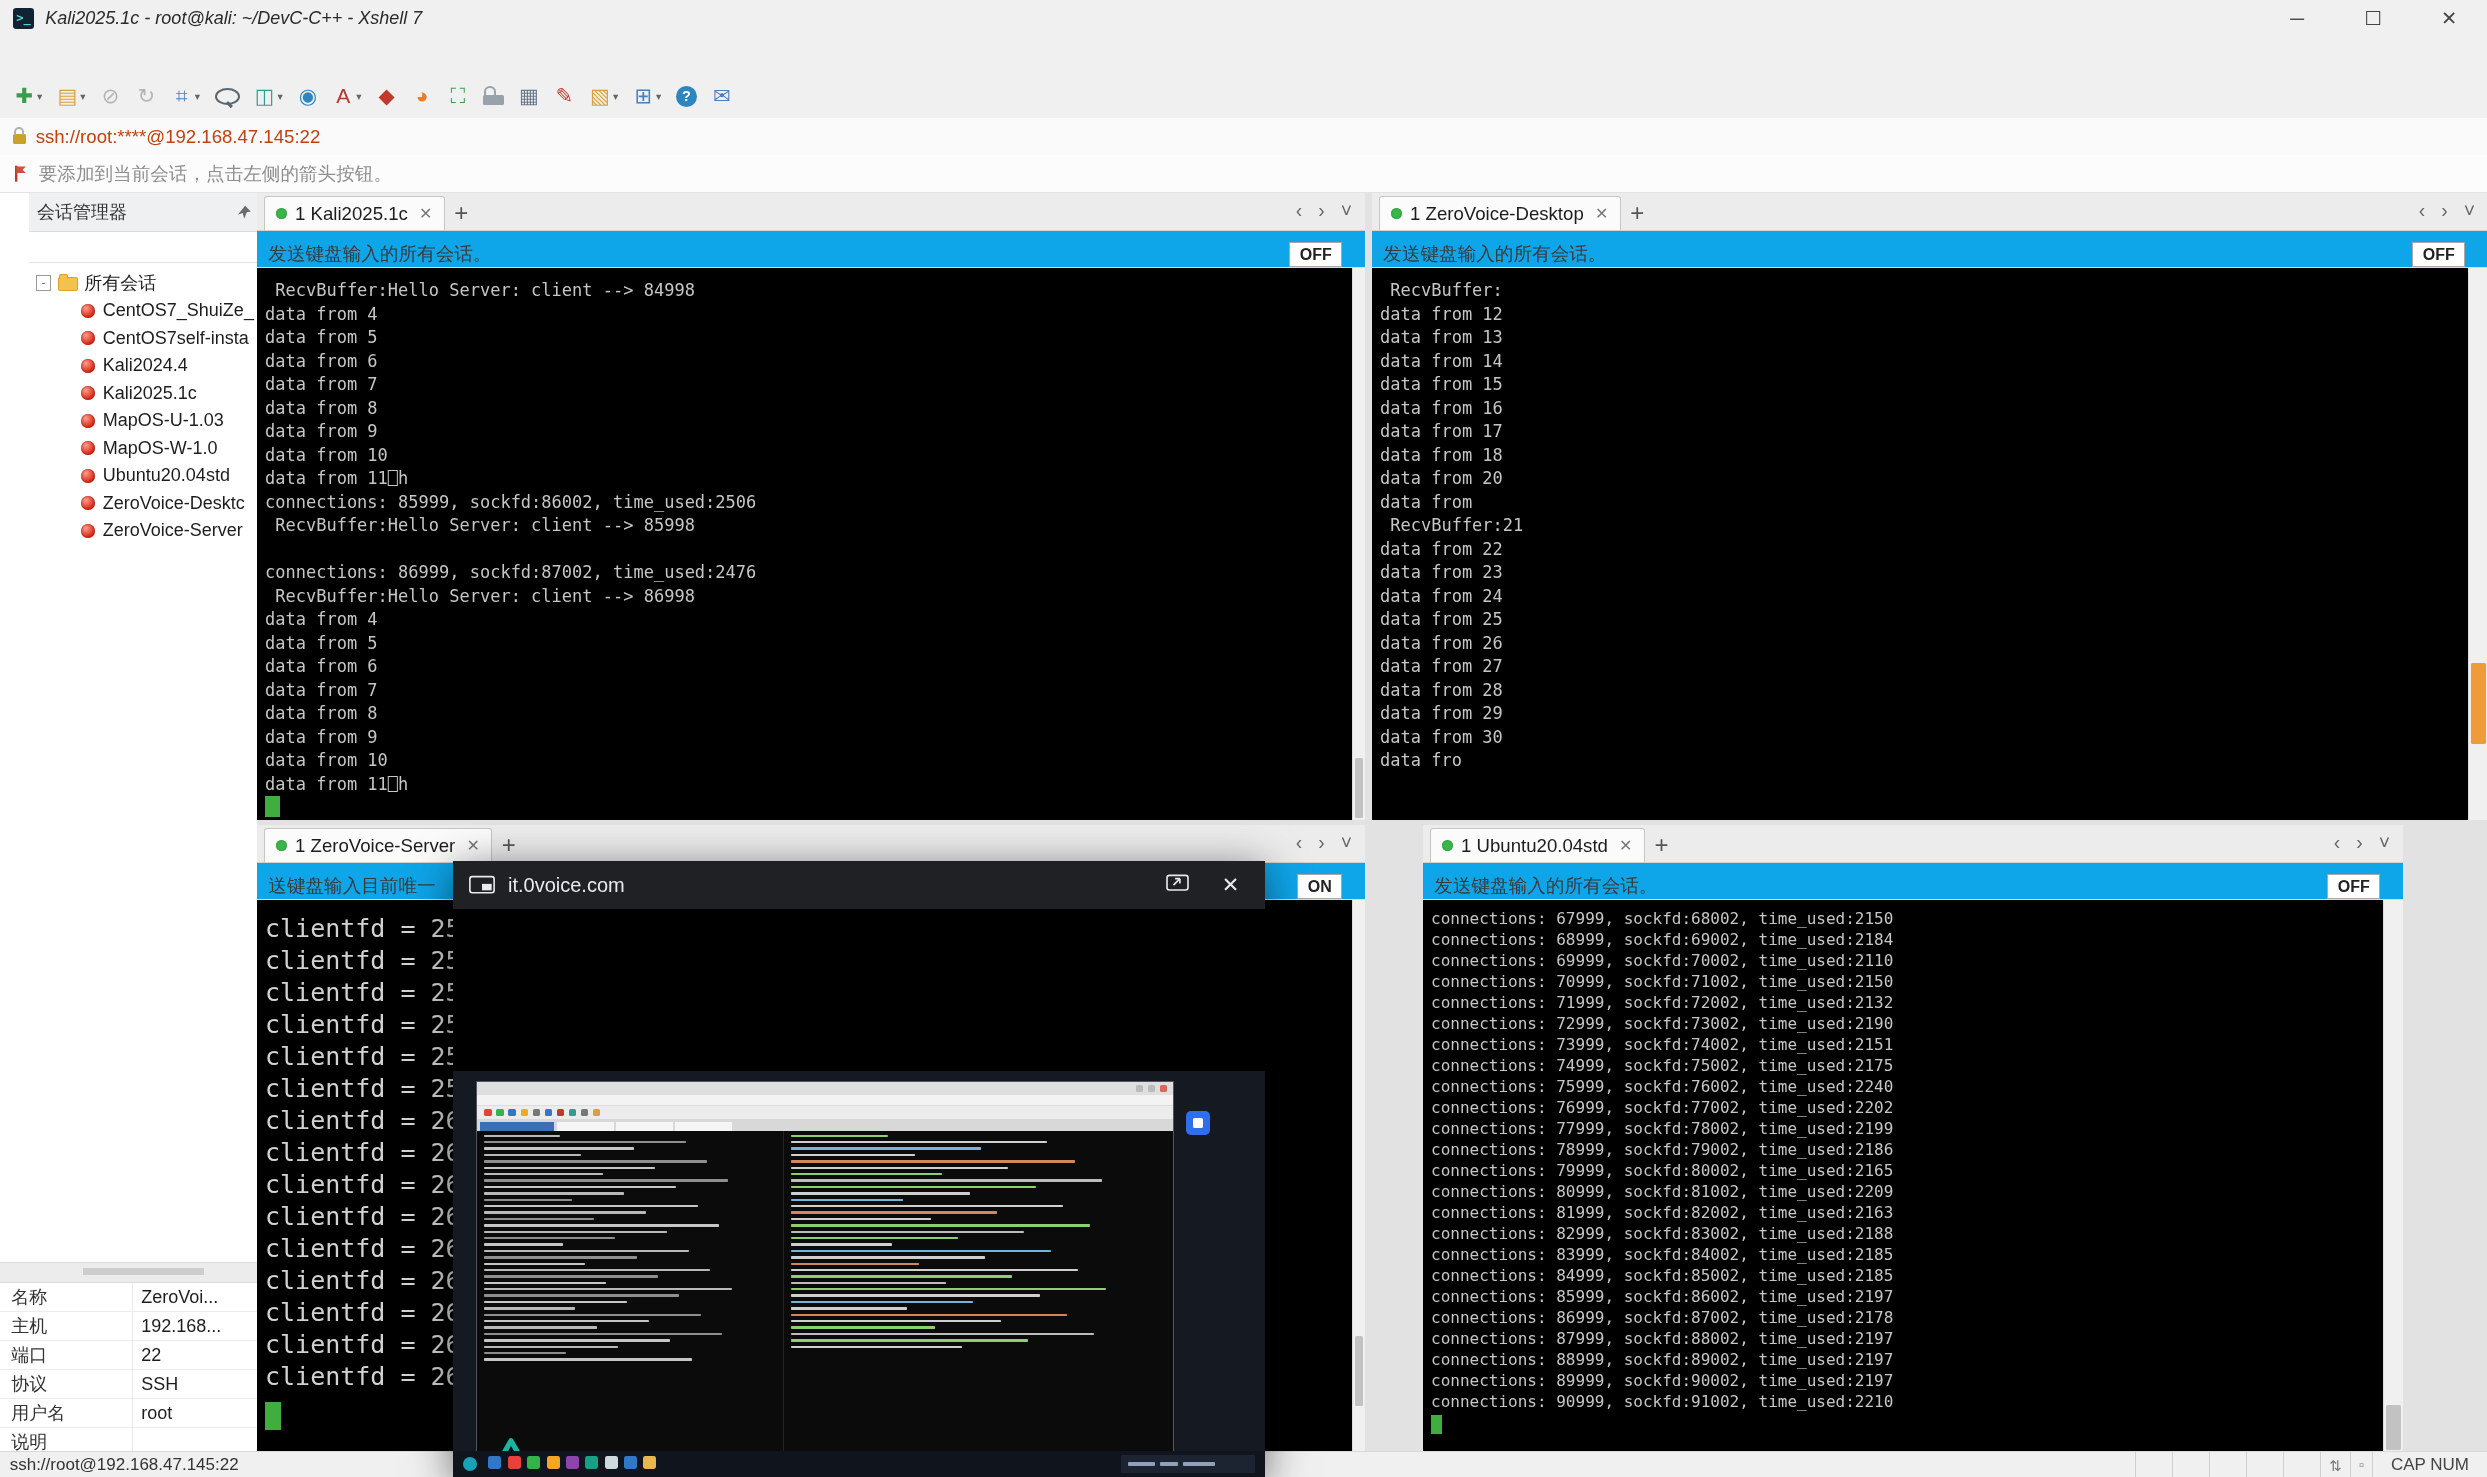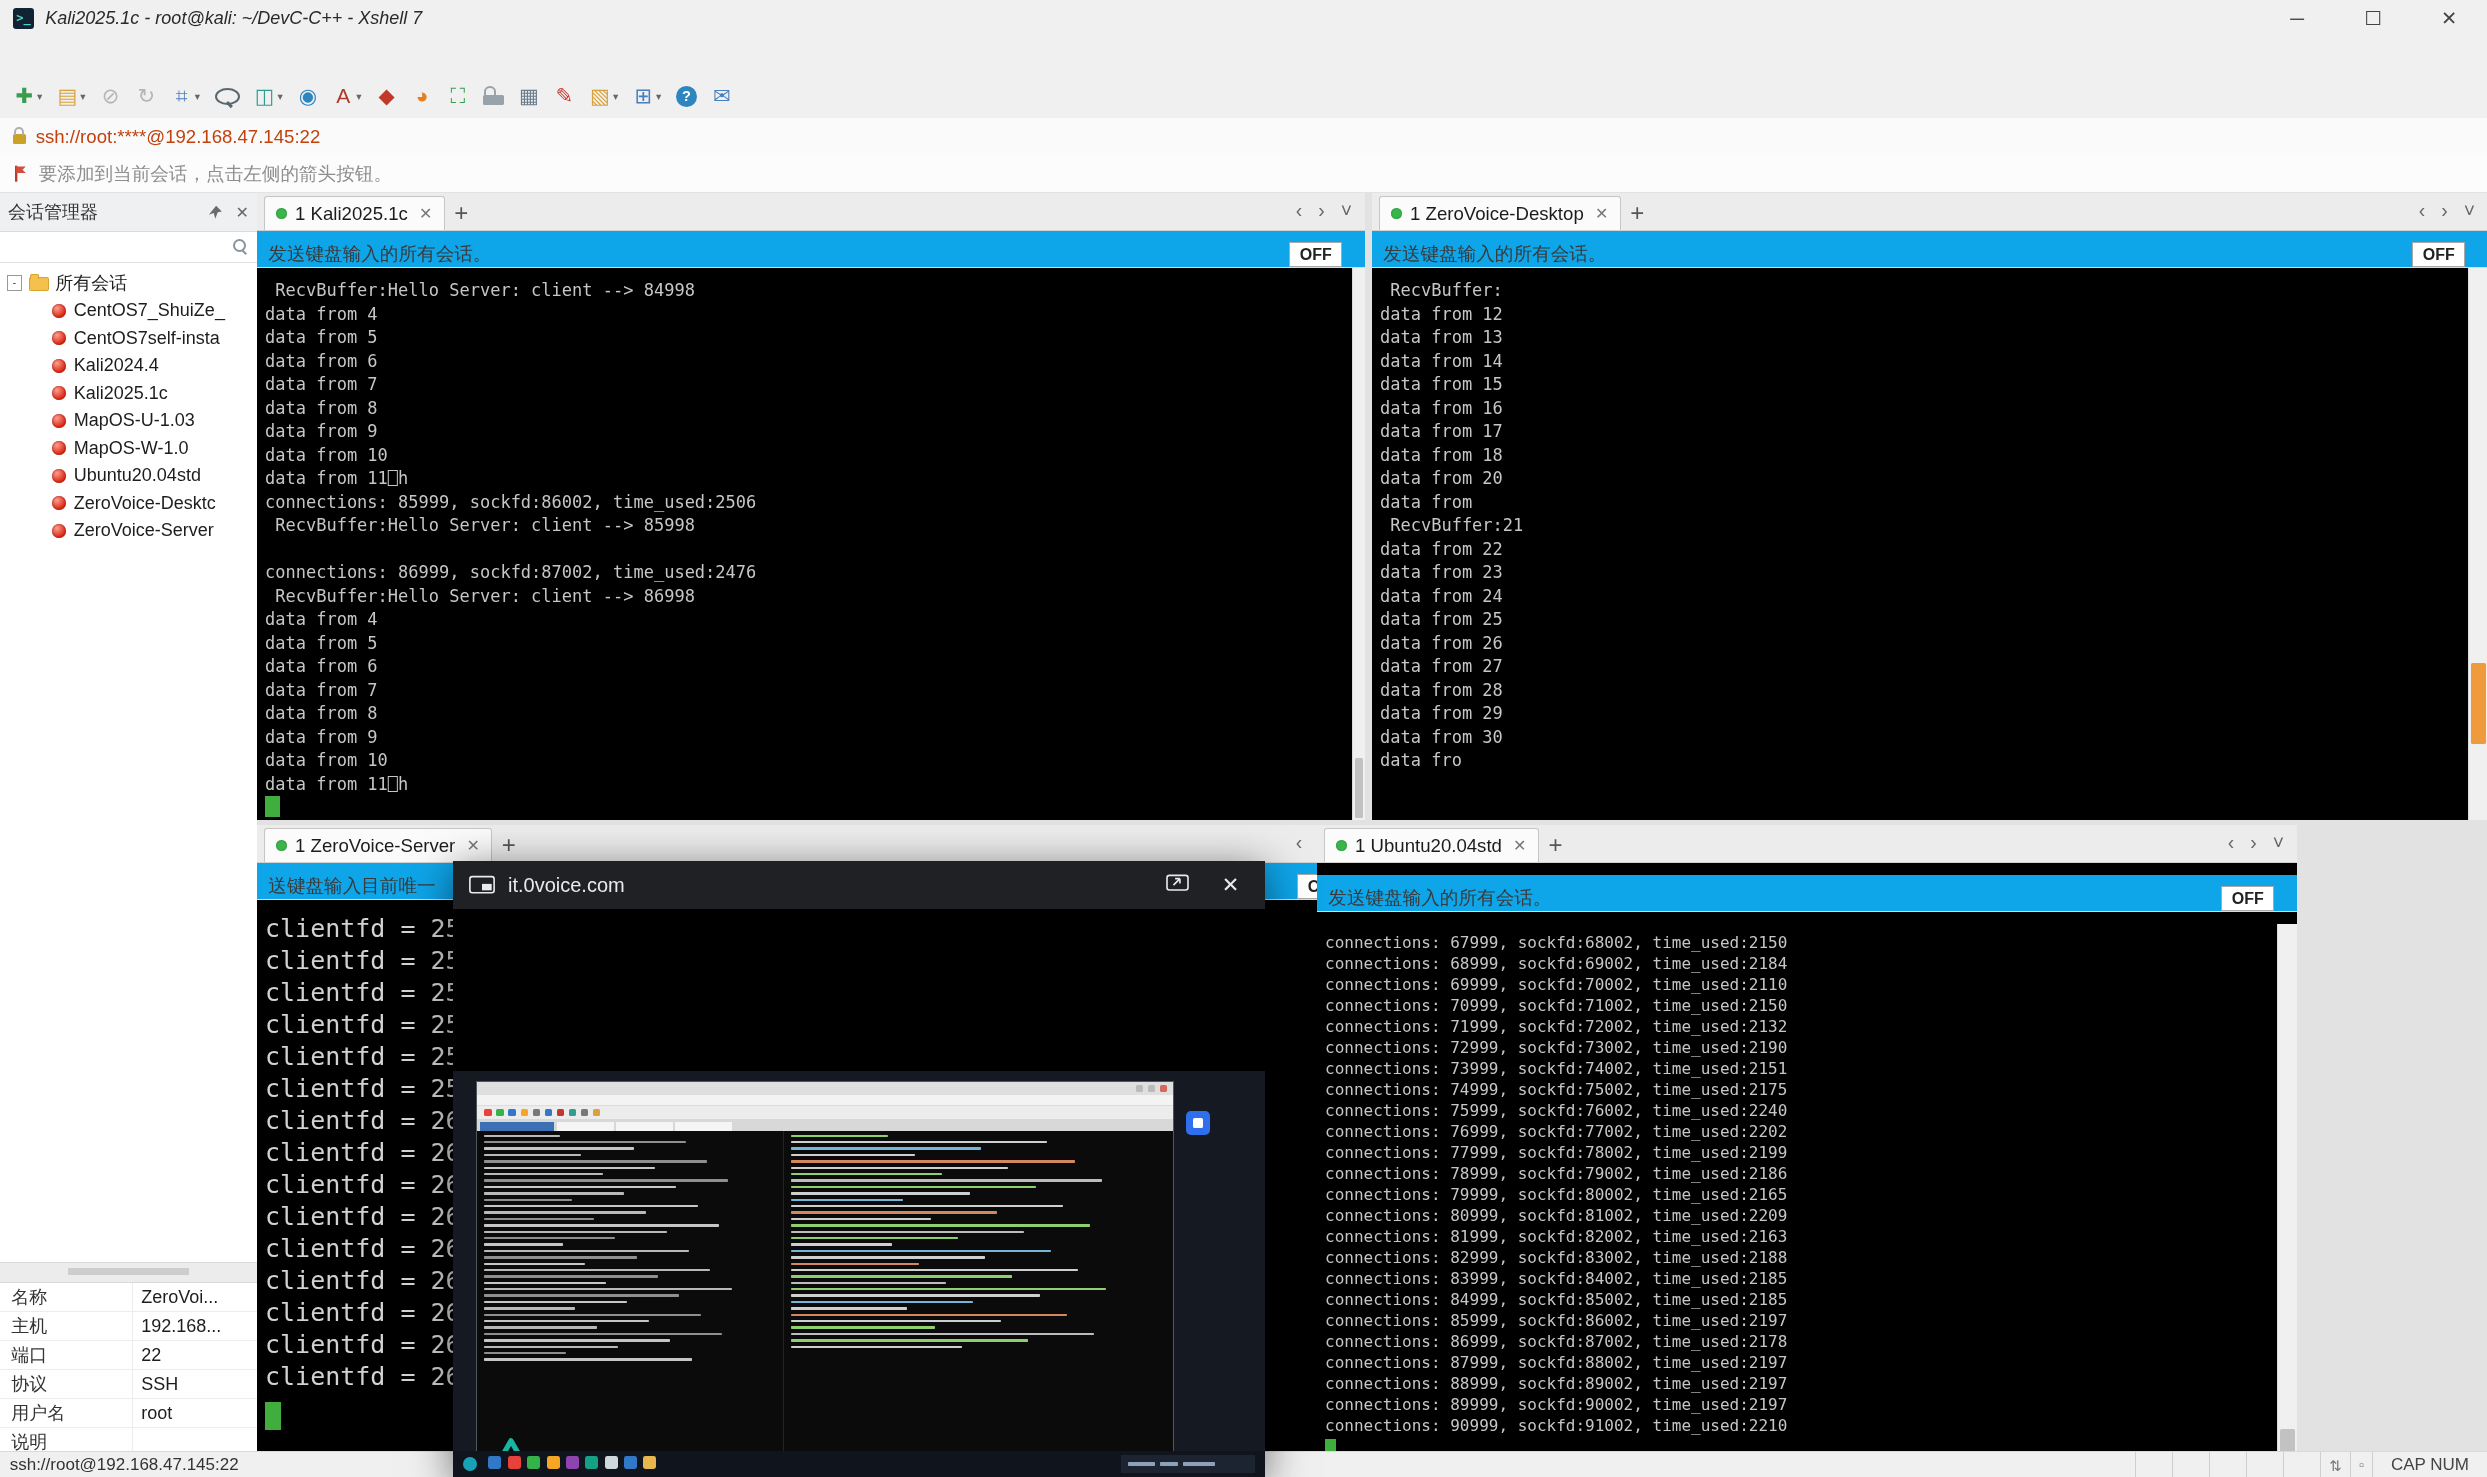--- a/index.html
+++ b/index.html
@@ -32,21 +32,21 @@
 
   
   #addressbar{left:0;top:118px;right:0;height:37px;background:#fafafa;border-bottom:0.8px solid #e3e3e3;display:flex;align-items:center;padding-left:13px;}
   #addressbar .txt{font-size:18.6px;color:#c2410c;margin-left:9.7px;}
   .locks{width:13px;height:9.7px;background:#c9a227;border-radius:1.6px;position:relative;display:inline-block;margin-top:4.9px;}
   .locks::before{content:"";position:absolute;width:6.5px;height:6.5px;border:2.4px solid #b0b0b0;border-bottom:none;border-radius:4.9px 4.9px 0 0;left:0.8px;top:-7.3px;}
   #noticebar{left:0;top:155px;right:0;height:37px;background:#fcfcfc;border-bottom:0.8px solid #e3e3e3;display:flex;align-items:center;padding-left:13px;}
   #noticebar .txt{font-size:18.6px;color:#8e8e8e;margin-left:9.7px;}
 
   
-  #sidebar{left:0;top:193px;width:257px;bottom:26px;background:#fff;border-right:0.8px solid #d0d0d0;}
+  #sidebar{left:0;top:193px;width:257px;bottom:26px;background:#fff;border-right:0.8px solid #d0d0d0;padding-left:29px;}
   .sm-header{height:38px;background:#eef0f1;border-bottom:0.8px solid #dcdcdc;display:flex;align-items:center;padding:0 8px;}
   .sm-header .t{font-size:18px;color:#333;}
   .sm-header .ic{margin-left:auto;display:flex;gap:13px;color:#666;font-size:16px;align-items:center;}
   .sm-search{height:30px;border-bottom:0.8px solid #e3e3e3;position:relative;background:#fff;}
   .sm-search .mg{position:absolute;right:11.3px;top:7.3px;width:9px;height:9px;border:2.4px solid #8a949c;border-radius:50%;}
   .sm-search .mg::after{content:"";position:absolute;width:2.4px;height:5.7px;background:#8a949c;left:8px;top:8px;transform:rotate(-45deg);}
   .sroot{display:flex;align-items:center;height:27.5px;padding-left:6.5px;gap:6.5px;font-size:18px;margin-top:6.5px;}
   .ebox{width:13.8px;height:13.8px;border:0.8px solid #999;font:10.5px/12px "DejaVu Sans Mono",monospace;text-align:center;color:#444;background:#fff;}
   .fold{width:18px;height:12px;background:#f5c14d;border:0.8px solid #d8a32c;border-radius:1.6px;position:relative;margin-top:2.4px;}
   .fold::before{content:"";position:absolute;left:0;top:-4px;width:7.3px;height:3.2px;background:#f5c14d;border:0.8px solid #d8a32c;border-bottom:none;border-radius:1.6px 1.6px 0 0;}
@@ -79,21 +79,21 @@
   #pane-ubuntu .tlines{padding-top:8px;}
   .cursor{position:absolute;background:#3fae3f;}
   .pscroll{position:absolute;top:0;right:0;bottom:0;width:12px;background:#f0f0f0;border-left:0.8px solid #dcdcdc;}
   .pscroll.wide{width:18.6px;}
   .thumb{position:absolute;left:1.6px;right:1.6px;background:#c2c2c2;border-radius:1.6px;}
   .thumb.orange{background:#ef9b3c;}
 
   #pane-kali{left:0;top:0;width:1108px;height:627px;}
   #pane-desktop{left:1115px;top:0;width:1116px;height:627px;}
   #pane-server{left:0;top:632px;width:1108px;height:627px;}
-  #pane-ubuntu{left:1060px;top:632px;width:980px;height:627px;gap:12px;}
+  #pane-ubuntu{left:1166px;top:632px;width:980px;height:627px;}
 
   
   #statusbar{left:0;bottom:0;right:0;height:26px;background:#f0f0f0;border-top:0.8px solid #d9d9d9;display:flex;align-items:center;font-size:17px;color:#333;}
   #statusbar .lft{padding-left:9.7px;}
   #statusbar .rgt{margin-left:auto;display:flex;align-items:center;height:100%;}
   .sbitem{padding:0 18px;border-left:0.8px solid #cfcfcf;height:100%;display:flex;align-items:center;color:#444;}
   .sbico{padding:0 8px;color:#777;font-size:14.6px;border-left:0.8px solid #cfcfcf;height:100%;display:flex;align-items:center;}
 
   
   #pip{left:453px;top:861px;width:812px;height:616px;background:#000;z-index:50;box-shadow:0 8px 40px rgba(0,0,0,.55);}

